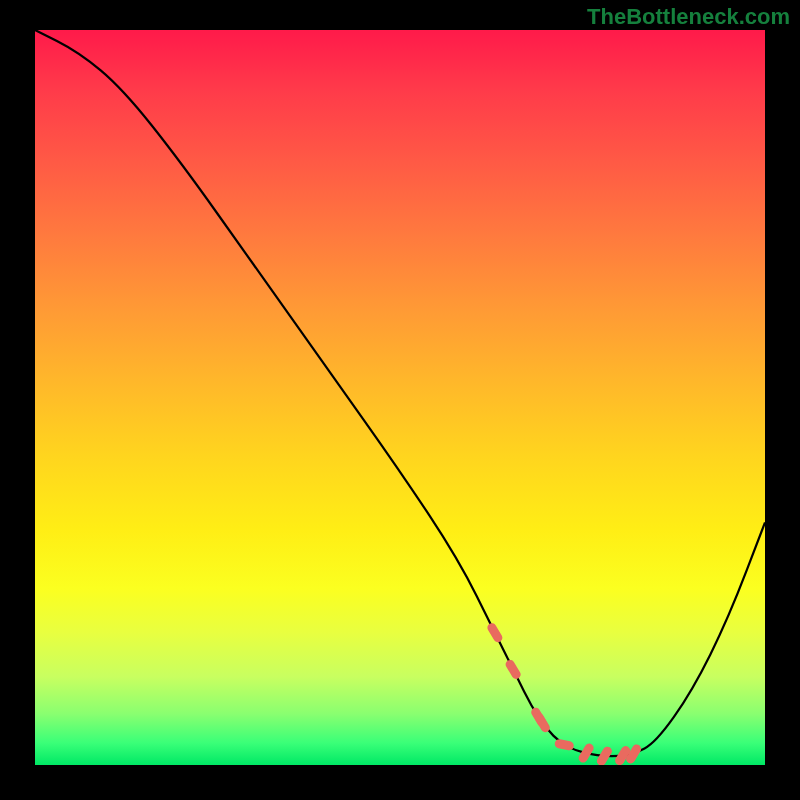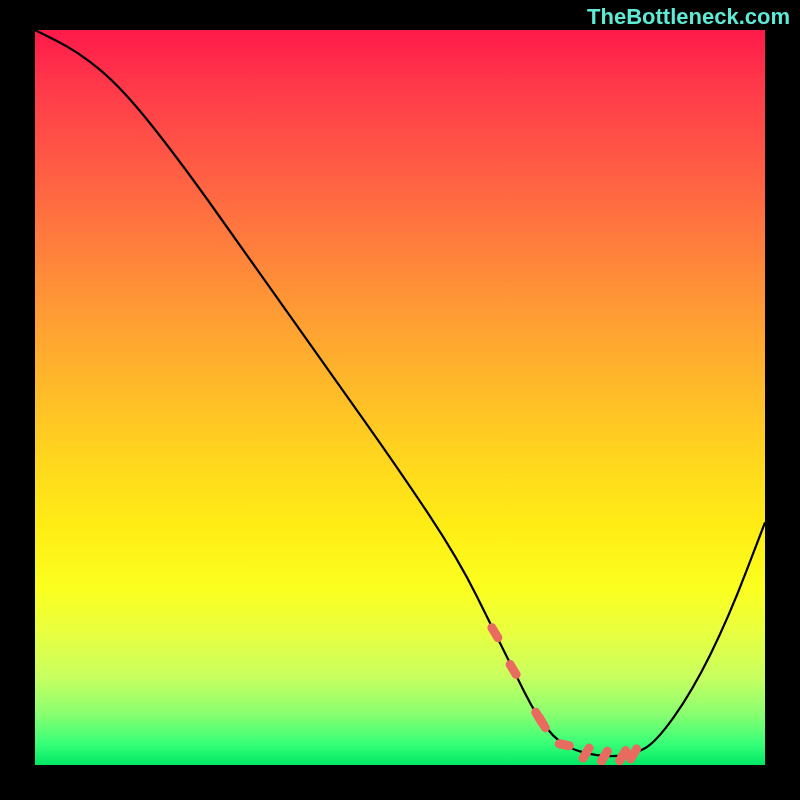--- a/index.html
+++ b/index.html
@@ -8,21 +8,21 @@
     width: 800px;
     height: 800px;
     background: #000;
     position: relative;
     font-family: Arial, sans-serif;
   }
   .watermark {
     position: absolute;
     top: 4px;
     right: 10px;
-    color: #5eead4;
+    color: #15803d;
     font-size: 22px;
     font-weight: bold;
     z-index: 10;
   }
   .plot-area {
     position: absolute;
     left: 35px;
     top: 30px;
     width: 730px;
     height: 735px;

